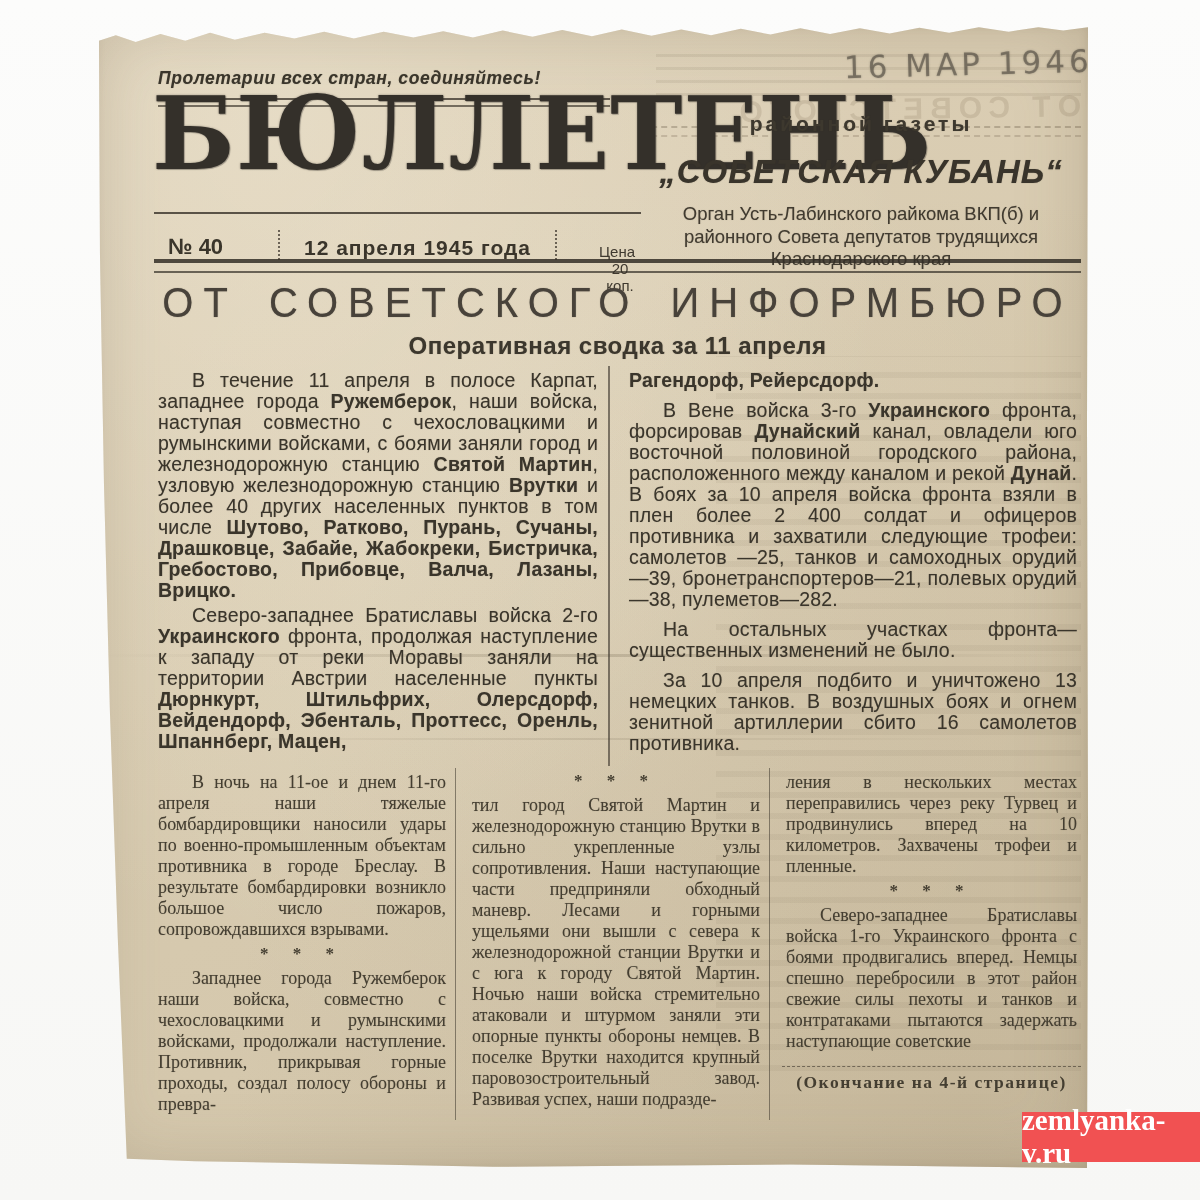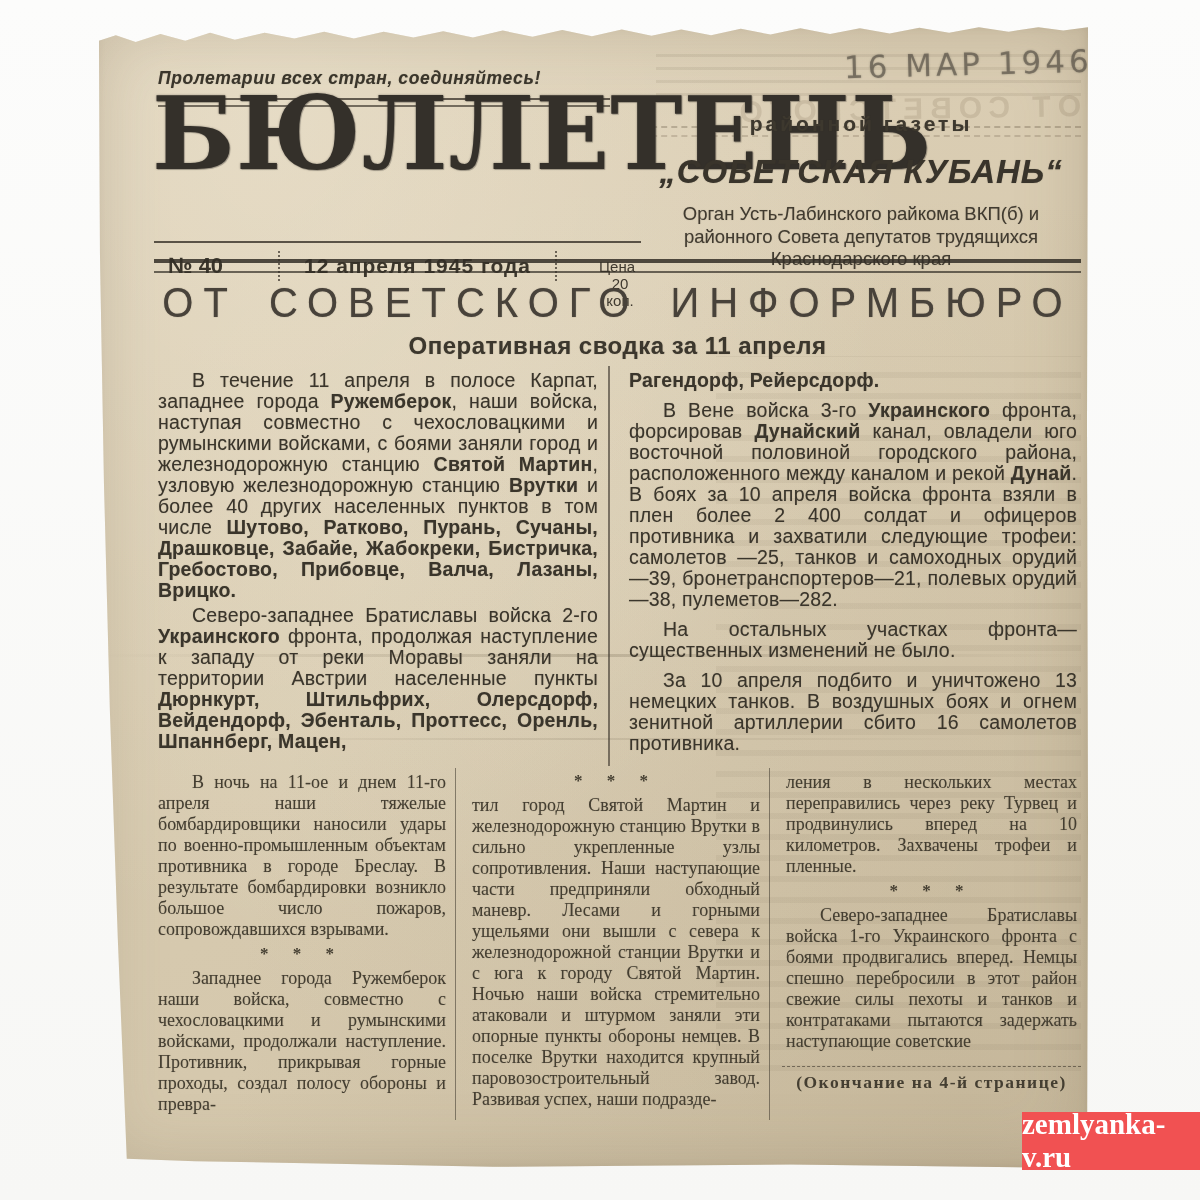--- a/index.html
+++ b/index.html
@@ -51,21 +51,21 @@
     color:rgba(85,79,68,0.60);transform:rotate(-1.5deg);white-space:nowrap;text-shadow:0 0 2px rgba(85,79,68,0.4);}
   .head-right{left:545px;top:86px;width:440px;text-align:center;z-index:2;}
   .head-right *{position:static;}
   .hr-line1{font-size:21px;font-weight:bold;letter-spacing:3px;color:#3d382e;text-shadow:0 0 1px rgba(58,52,42,0.4);}
   .hr-name{display:block;margin-top:17px;font-size:33px;font-weight:bold;font-style:italic;letter-spacing:1px;color:#39342b;
     text-shadow:0 0 1px rgba(58,52,42,0.45);white-space:nowrap;}
   .hr-organ{display:block;margin-top:12px;font-size:18.5px;line-height:22.5px;color:#413b30;text-shadow:0 0 1px rgba(58,52,42,0.3);}
 
   
   .issue-box{left:58px;top:186px;width:487px;height:46px;border-top:2px solid rgba(55,49,40,0.8);
-    display:flex;align-items:center;z-index:2;margin-top:29px;}
+    display:flex;align-items:flex-end;z-index:2;}
   .issue-box > *{position:static;}
   .iss-num{width:110px;padding-left:14px;font-size:22px;font-weight:bold;}
   .iss-sep{width:0;height:30px;border-left:2px dotted rgba(55,49,40,0.7);}
   .iss-date{flex:1;text-align:center;font-size:21px;font-weight:bold;letter-spacing:1px;}
   .iss-price{width:84px;font-size:15px;line-height:17px;text-align:center;color:#3f392f;}
   .thick-rule{left:58px;top:233px;width:927px;height:8px;
     border-top:4px solid rgba(52,47,39,0.85);border-bottom:2px solid rgba(52,47,39,0.7);z-index:2;}
 
   
   .headline{left:58px;top:252px;width:927px;text-align:center;font-size:40px;letter-spacing:10px;word-spacing:10px;
@@ -92,21 +92,21 @@
   .s2-c1{width:296px;}
   .s2-div{width:0;border-left:1.5px solid rgba(60,54,44,0.55);margin-left:5px;}
   .s2-c2{width:296px;padding-left:12px;}
   .s2-c3{flex:1;padding-left:12px;}
   .s2 p{font-size:18px;line-height:21px;color:#443e31;text-shadow:0 0 1px rgba(68,62,49,0.30);}
   .stars{display:block;text-align:center;font-weight:bold;font-size:17px;letter-spacing:10px;color:#443e31;margin:3px 0 2px 0;}
   .continuation{display:block;margin-top:14px;padding-top:5px;border-top:1px dashed rgba(60,54,44,0.6);
     text-align:center;font-weight:bold;font-size:17.5px;letter-spacing:1.5px;color:#443e31;}
 
   
-  .watermark{position:absolute;left:1022px;top:1112px;width:178px;height:58px;display:flex;align-items:center;justify-content:center;
+  .watermark{position:absolute;left:1022px;top:1112px;width:178px;height:50px;display:flex;align-items:center;justify-content:center;
     font-family:"Liberation Serif",serif;font-size:29px;font-weight:bold;z-index:10;}
 </style>
 </head>
 <body>
 
 <div class="stage">
   <div class="paper">
 
     <div class="ghost-stripes2"></div>
     <div class="ghost-headline">ОТ СОВЕТСКОГО</div>

